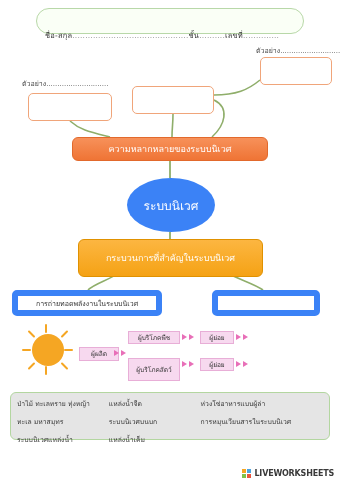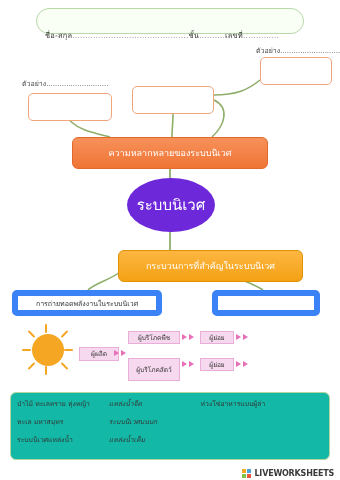--- a/index.html
+++ b/index.html
@@ -59,40 +59,39 @@
     border-radius: 6px;
     color: #ffffff;
     font-size: 9px;
     display: flex;
     align-items: center;
     justify-content: center;
     text-align: center;
     white-space: nowrap;
   }
   #pill-top {
-    left: 72px; top: 137px; width: 196px; height: 32px;
+    left: 72px; top: 137px; width: 196px; height: 24px;
     background: linear-gradient(#f7915a, #ef7435);
     border: 1px solid #e2692c;
   }
   #pill-bottom {
-    left: 78px; top: 250px; width: 185px; height: 32px;
+    left: 78px; top: 239px; width: 185px; height: 38px;
     background: linear-gradient(#fcb641, #f5a215);
     border: 1px solid #e09100;
-    margin-left: 40px;
   }
 
   
   #ellipse-center {
     position: absolute;
     left: 127px; top: 178px;
     width: 88px; height: 54px;
-    background: #6d28d9;
+    background: #3b82f6;
     border-radius: 50%;
     color: #fff;
-    font-size: 15px;
+    font-size: 12px;
     display: flex;
     align-items: center;
     justify-content: center;
   }
 
   
   .gbox {
     position: absolute;
     border: 6px solid #3b82f6;
     border-radius: 5px;
@@ -157,36 +156,36 @@
   #ar-a { left: 114px; top: 350px; }
   #ar-b { left: 182px; top: 334px; }
   #ar-c { left: 182px; top: 361px; }
   #ar-d { left: 236px; top: 334px; }
   #ar-e { left: 236px; top: 361px; }
 
   
   #wordbank {
     position: absolute;
     left: 10px; top: 392px;
-    width: 320px; height: 68px;
+    width: 320px; height: 48px;
     border: 1px solid #b3d6a0;
     border-radius: 6px;
-    background: #14b8a6;
+    background: #e5e5e5;
     padding: 5px 6px 4px 6px;
   }
   .wb-row {
     display: flex;
     width: 100%;
     margin-bottom: 7px;
     font-size: 6.8px;
     color: #333;
   }
   .wb-row > span { white-space: nowrap; }
   .wb-c1 { width: 30%; }
-  .wb-c2 { width: 30%; font-style: italic; }
+  .wb-c2 { width: 30%; }
   .wb-c3 { width: 40%; }
 
   
   #footer-logo {
     position: absolute;
     right: 6px; bottom: 2px;
     display: flex;
     align-items: center;
     gap: 3px;
   }
@@ -290,20 +289,21 @@
 
   <div id="wordbank">
     <div class="wb-row">
       <span class="wb-c1">ป่าไม้ ทะเลทราย ทุ่งหญ้า</span>
       <span class="wb-c2">แหล่งน้ำจืด</span>
       <span class="wb-c3">ห่วงโซ่อาหารแบบผู้ล่า</span>
     </div>
     <div class="wb-row">
       <span class="wb-c1">ทะเล มหาสมุทร</span>
       <span class="wb-c2">ระบบนิเวศบนบก</span>
+      <span class="wb-c3">การหมุนเวียนสารในระบบนิเวศ</span>
     </div>
     <div class="wb-row">
       <span class="wb-c1">ระบบนิเวศแหล่งน้ำ</span>
       <span class="wb-c2">แหล่งน้ำเค็ม</span>
     </div>
   </div>
 
   <div id="footer-logo">
     <span class="lw-grid">
       <i class="lw-1"></i>

